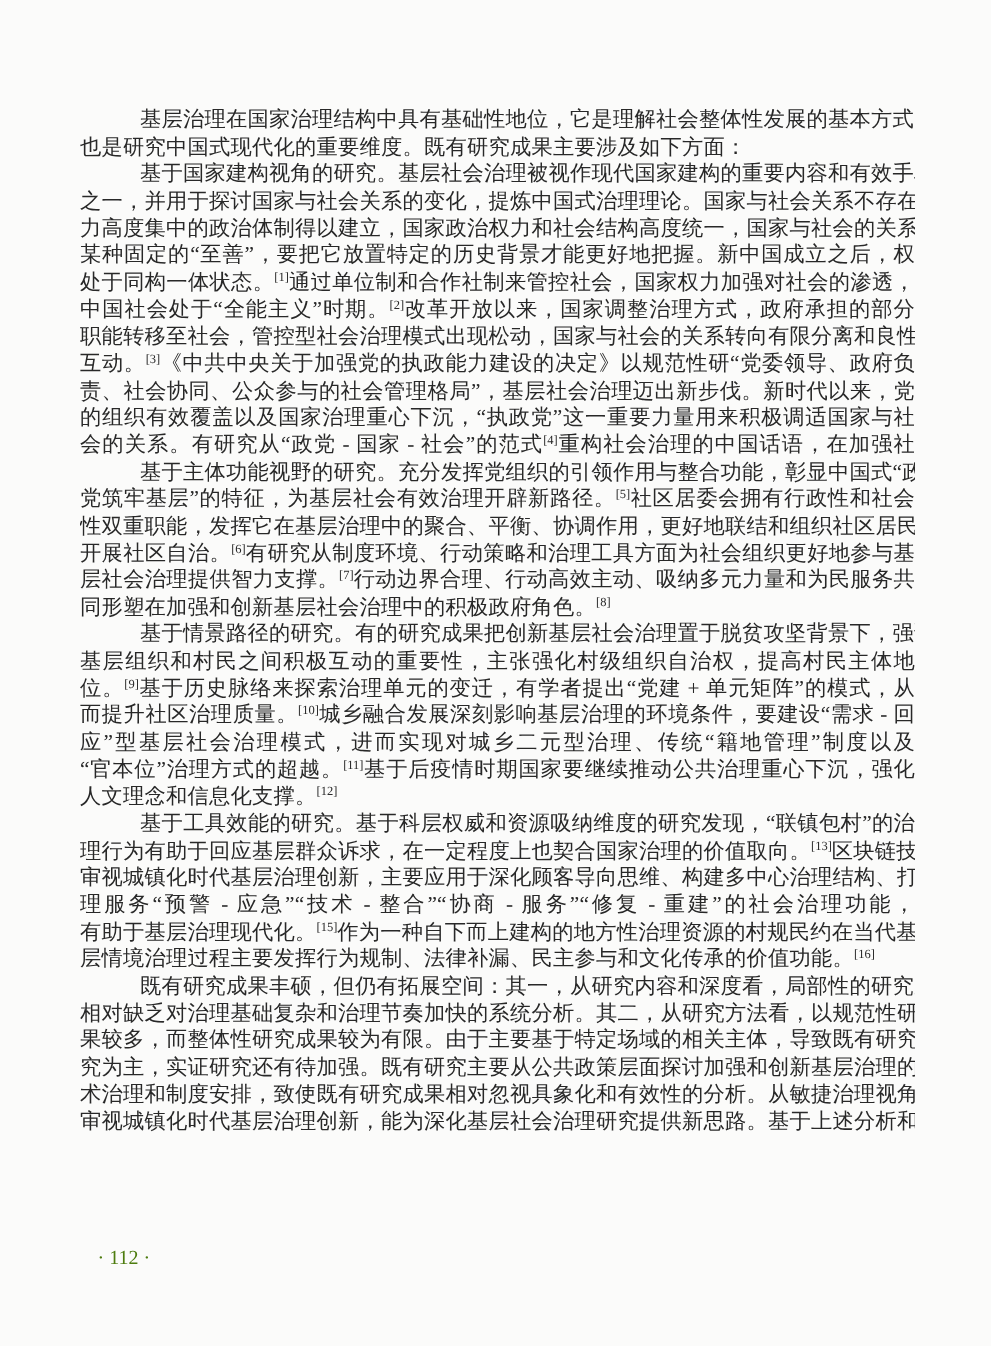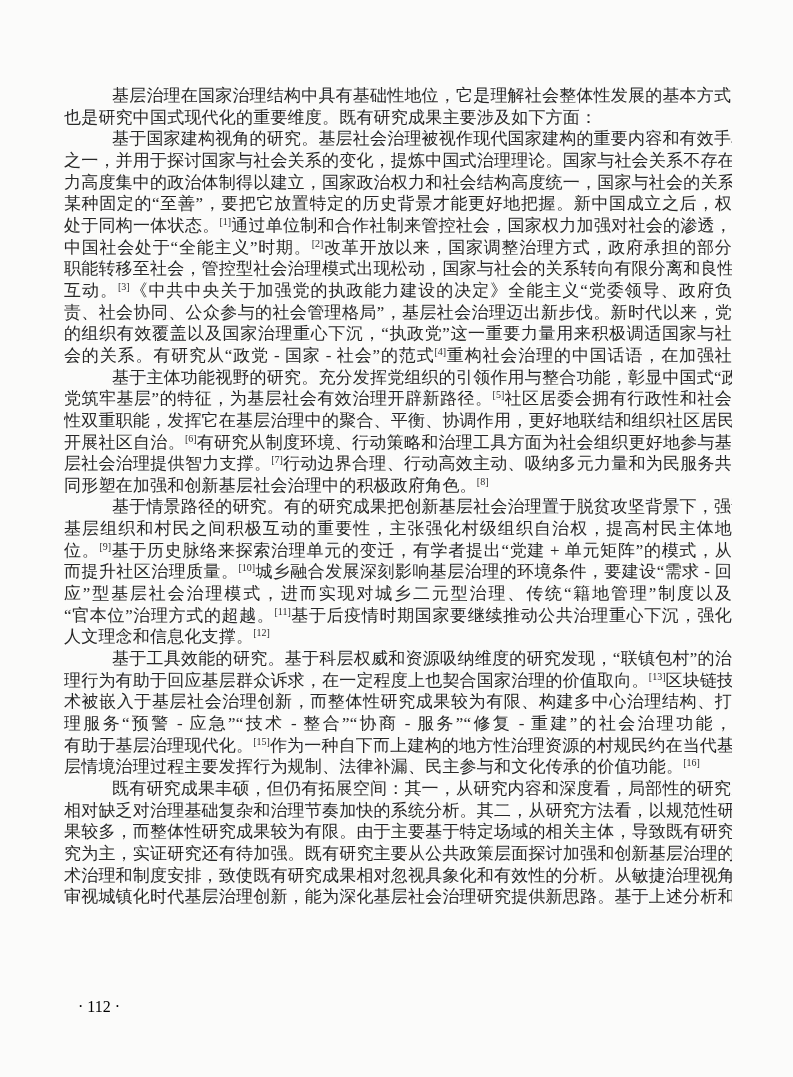--- a/index.html
+++ b/index.html
@@ -40,57 +40,57 @@
     vertical-align: 6px;
     letter-spacing: 0;
   }
   .page-number {
     position: absolute;
     left: 78px;
     top: 996px;
     height: 22px;
     line-height: 22px;
     font-size: 16px;
-    color: #000000;
+    color: #4d7c0f;
   }
 </style>
 </head>
 <body>
 
 <div class="page">
   <div class="text-block">
       <div class="line indent just"><span>基层治理在国家治理结构中具有基础性地位，它是理解社会整体性发展的基本方式，</span></div>
       <div class="line"><span>也是研究中国式现代化的重要维度。既有研究成果主要涉及如下方面：</span></div>
       <div class="line indent just"><span>基于国家建构视角的研究。基层社会治理被视作现代国家建构的重要内容和有效手段</span></div>
       <div class="line just"><span>之一，并用于探讨国家与社会关系的变化，提炼中国式治理理论。国家与社会关系不存在</span></div>
       <div class="line just"><span>力高度集中的政治体制得以建立，国家政治权力和社会结构高度统一，国家与社会的关系</span></div>
       <div class="line just"><span>某种固定的“至善”，要把它放置特定的历史背景才能更好地把握。新中国成立之后，权</span></div>
       <div class="line just"><span>处于同构一体状态。</span><sup>[1]</sup><span>通过单位制和合作社制来管控社会，国家权力加强对社会的渗透，</span></div>
       <div class="line just"><span>中国社会处于“全能主义”时期。</span><sup>[2]</sup><span>改革开放以来，国家调整治理方式，政府承担的部分</span></div>
       <div class="line just"><span>职能转移至社会，管控型社会治理模式出现松动，国家与社会的关系转向有限分离和良性</span></div>
-      <div class="line just"><span>互动。</span><sup>[3]</sup><span>《中共中央关于加强党的执政能力建设的决定》全能主义“党委领导、政府负</span></div>
+      <div class="line just"><span>互动。</span><sup>[3]</sup><span>《中共中央关于加强党的执政能力建设的决定》以规范性研“党委领导、政府负</span></div>
       <div class="line just"><span>责、社会协同、公众参与的社会管理格局”，基层社会治理迈出新步伐。新时代以来，党</span></div>
       <div class="line just"><span>的组织有效覆盖以及国家治理重心下沉，“执政党”这一重要力量用来积极调适国家与社</span></div>
       <div class="line just"><span>会的关系。有研究从“政党 - 国家 - 社会”的范式</span><sup>[4]</sup><span>重构社会治理的中国话语，在加强社</span></div>
       <div class="line indent just"><span>基于主体功能视野的研究。充分发挥党组织的引领作用与整合功能，彰显中国式“政</span></div>
       <div class="line just"><span>党筑牢基层”的特征，为基层社会有效治理开辟新路径。</span><sup>[5]</sup><span>社区居委会拥有行政性和社会</span></div>
       <div class="line just"><span>性双重职能，发挥它在基层治理中的聚合、平衡、协调作用，更好地联结和组织社区居民</span></div>
       <div class="line just"><span>开展社区自治。</span><sup>[6]</sup><span>有研究从制度环境、行动策略和治理工具方面为社会组织更好地参与基</span></div>
       <div class="line just"><span>层社会治理提供智力支撑。</span><sup>[7]</sup><span>行动边界合理、行动高效主动、吸纳多元力量和为民服务共</span></div>
       <div class="line"><span>同形塑在加强和创新基层社会治理中的积极政府角色。</span><sup>[8]</sup></div>
       <div class="line indent just"><span>基于情景路径的研究。有的研究成果把创新基层社会治理置于脱贫攻坚背景下，强调</span></div>
       <div class="line just"><span>基层组织和村民之间积极互动的重要性，主张强化村级组织自治权，提高村民主体地</span></div>
       <div class="line just"><span>位。</span><sup>[9]</sup><span>基于历史脉络来探索治理单元的变迁，有学者提出“党建 + 单元矩阵”的模式，从</span></div>
       <div class="line just"><span>而提升社区治理质量。</span><sup>[10]</sup><span>城乡融合发展深刻影响基层治理的环境条件，要建设“需求 - 回</span></div>
       <div class="line just"><span>应”型基层社会治理模式，进而实现对城乡二元型治理、传统“籍地管理”制度以及</span></div>
       <div class="line just"><span>“官本位”治理方式的超越。</span><sup>[11]</sup><span>基于后疫情时期国家要继续推动公共治理重心下沉，强化</span></div>
       <div class="line"><span>人文理念和信息化支撑。</span><sup>[12]</sup></div>
       <div class="line indent just"><span>基于工具效能的研究。基于科层权威和资源吸纳维度的研究发现，“联镇包村”的治</span></div>
       <div class="line just"><span>理行为有助于回应基层群众诉求，在一定程度上也契合国家治理的价值取向。</span><sup>[13]</sup><span>区块链技</span></div>
-      <div class="line just"><span>术被嵌入于基层社会治理创新，而整体性研究成果较为有限、构建多中心治理结构、打</span></div>
+      <div class="line just"><span>审视城镇化时代基层治理创新，主要应用于深化顾客导向思维、构建多中心治理结构、打</span></div>
       <div class="line just"><span>理服务“预警 - 应急”“技术 - 整合”“协商 - 服务”“修复 - 重建”的社会治理功能，</span></div>
       <div class="line just"><span>有助于基层治理现代化。</span><sup>[15]</sup><span>作为一种自下而上建构的地方性治理资源的村规民约在当代基</span></div>
       <div class="line"><span>层情境治理过程主要发挥行为规制、法律补漏、民主参与和文化传承的价值功能。</span><sup>[16]</sup></div>
       <div class="line indent just"><span>既有研究成果丰硕，但仍有拓展空间：其一，从研究内容和深度看，局部性的研究成</span></div>
       <div class="line just"><span>相对缺乏对治理基础复杂和治理节奏加快的系统分析。其二，从研究方法看，以规范性研</span></div>
       <div class="line just"><span>果较多，而整体性研究成果较为有限。由于主要基于特定场域的相关主体，导致既有研究</span></div>
       <div class="line just"><span>究为主，实证研究还有待加强。既有研究主要从公共政策层面探讨加强和创新基层治理的</span></div>
       <div class="line just"><span>术治理和制度安排，致使既有研究成果相对忽视具象化和有效性的分析。从敏捷治理视角</span></div>
       <div class="line just"><span>审视城镇化时代基层治理创新，能为深化基层社会治理研究提供新思路。基于上述分析和</span></div>
     </div>

